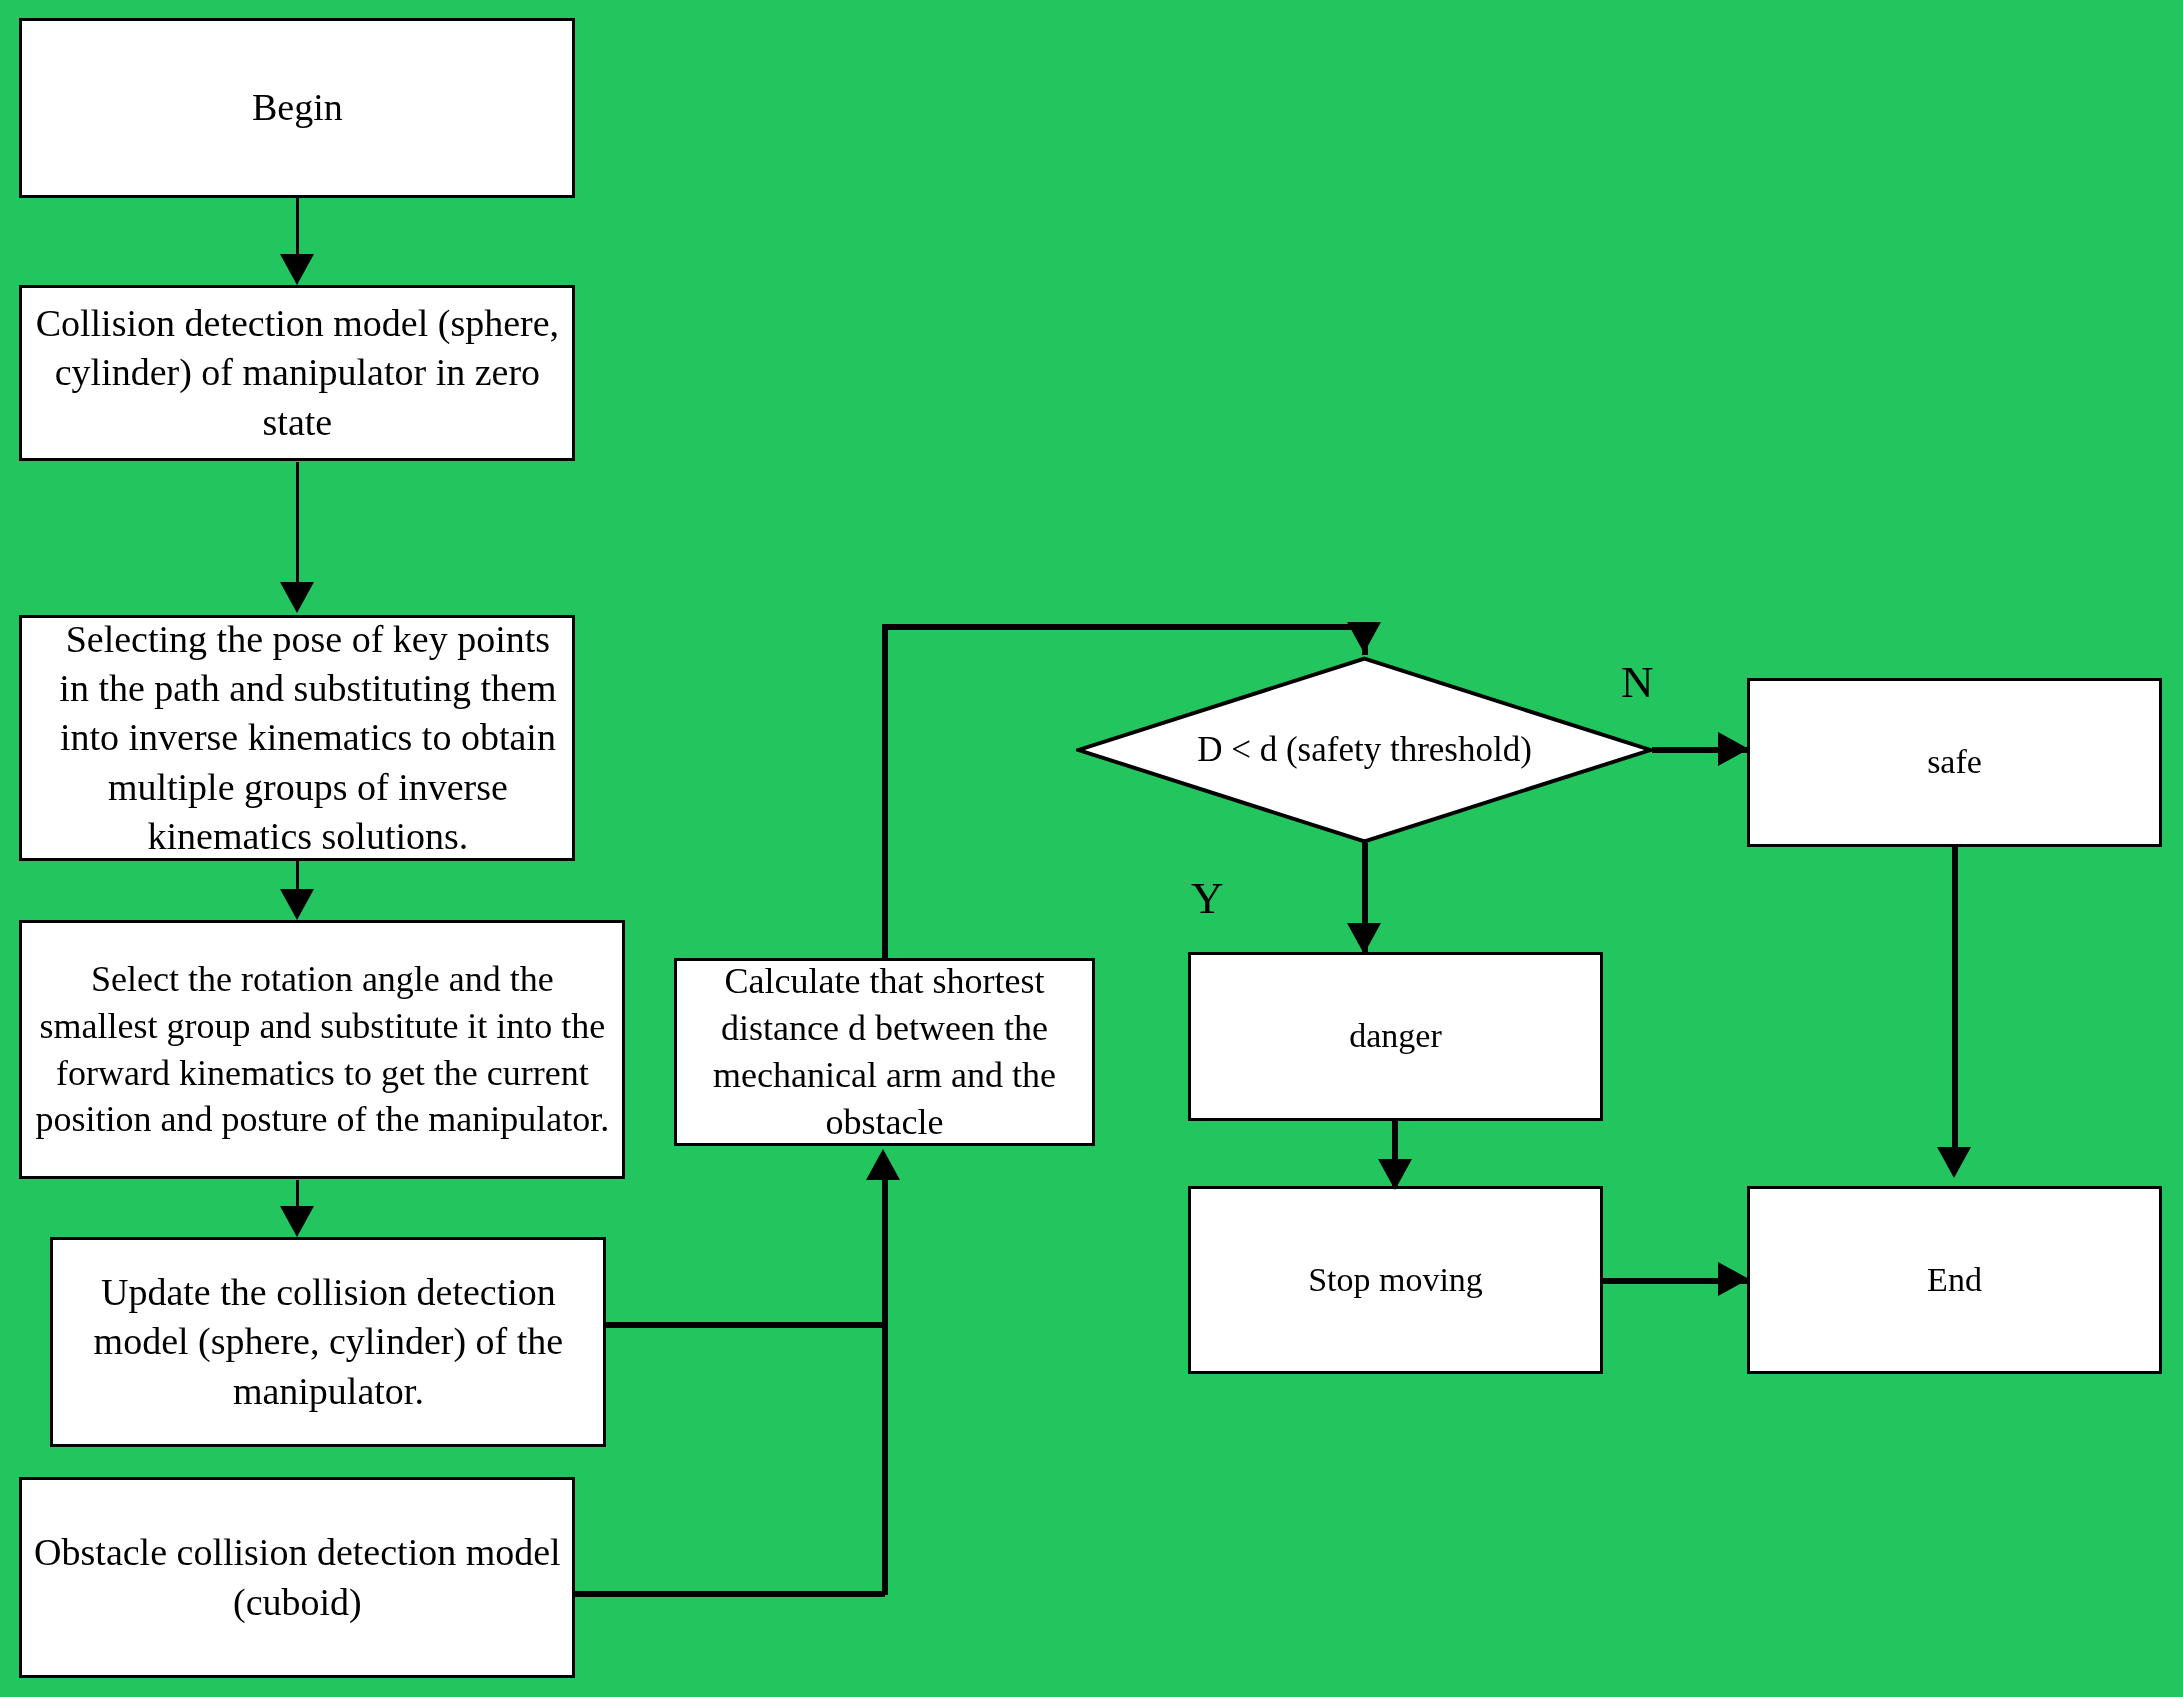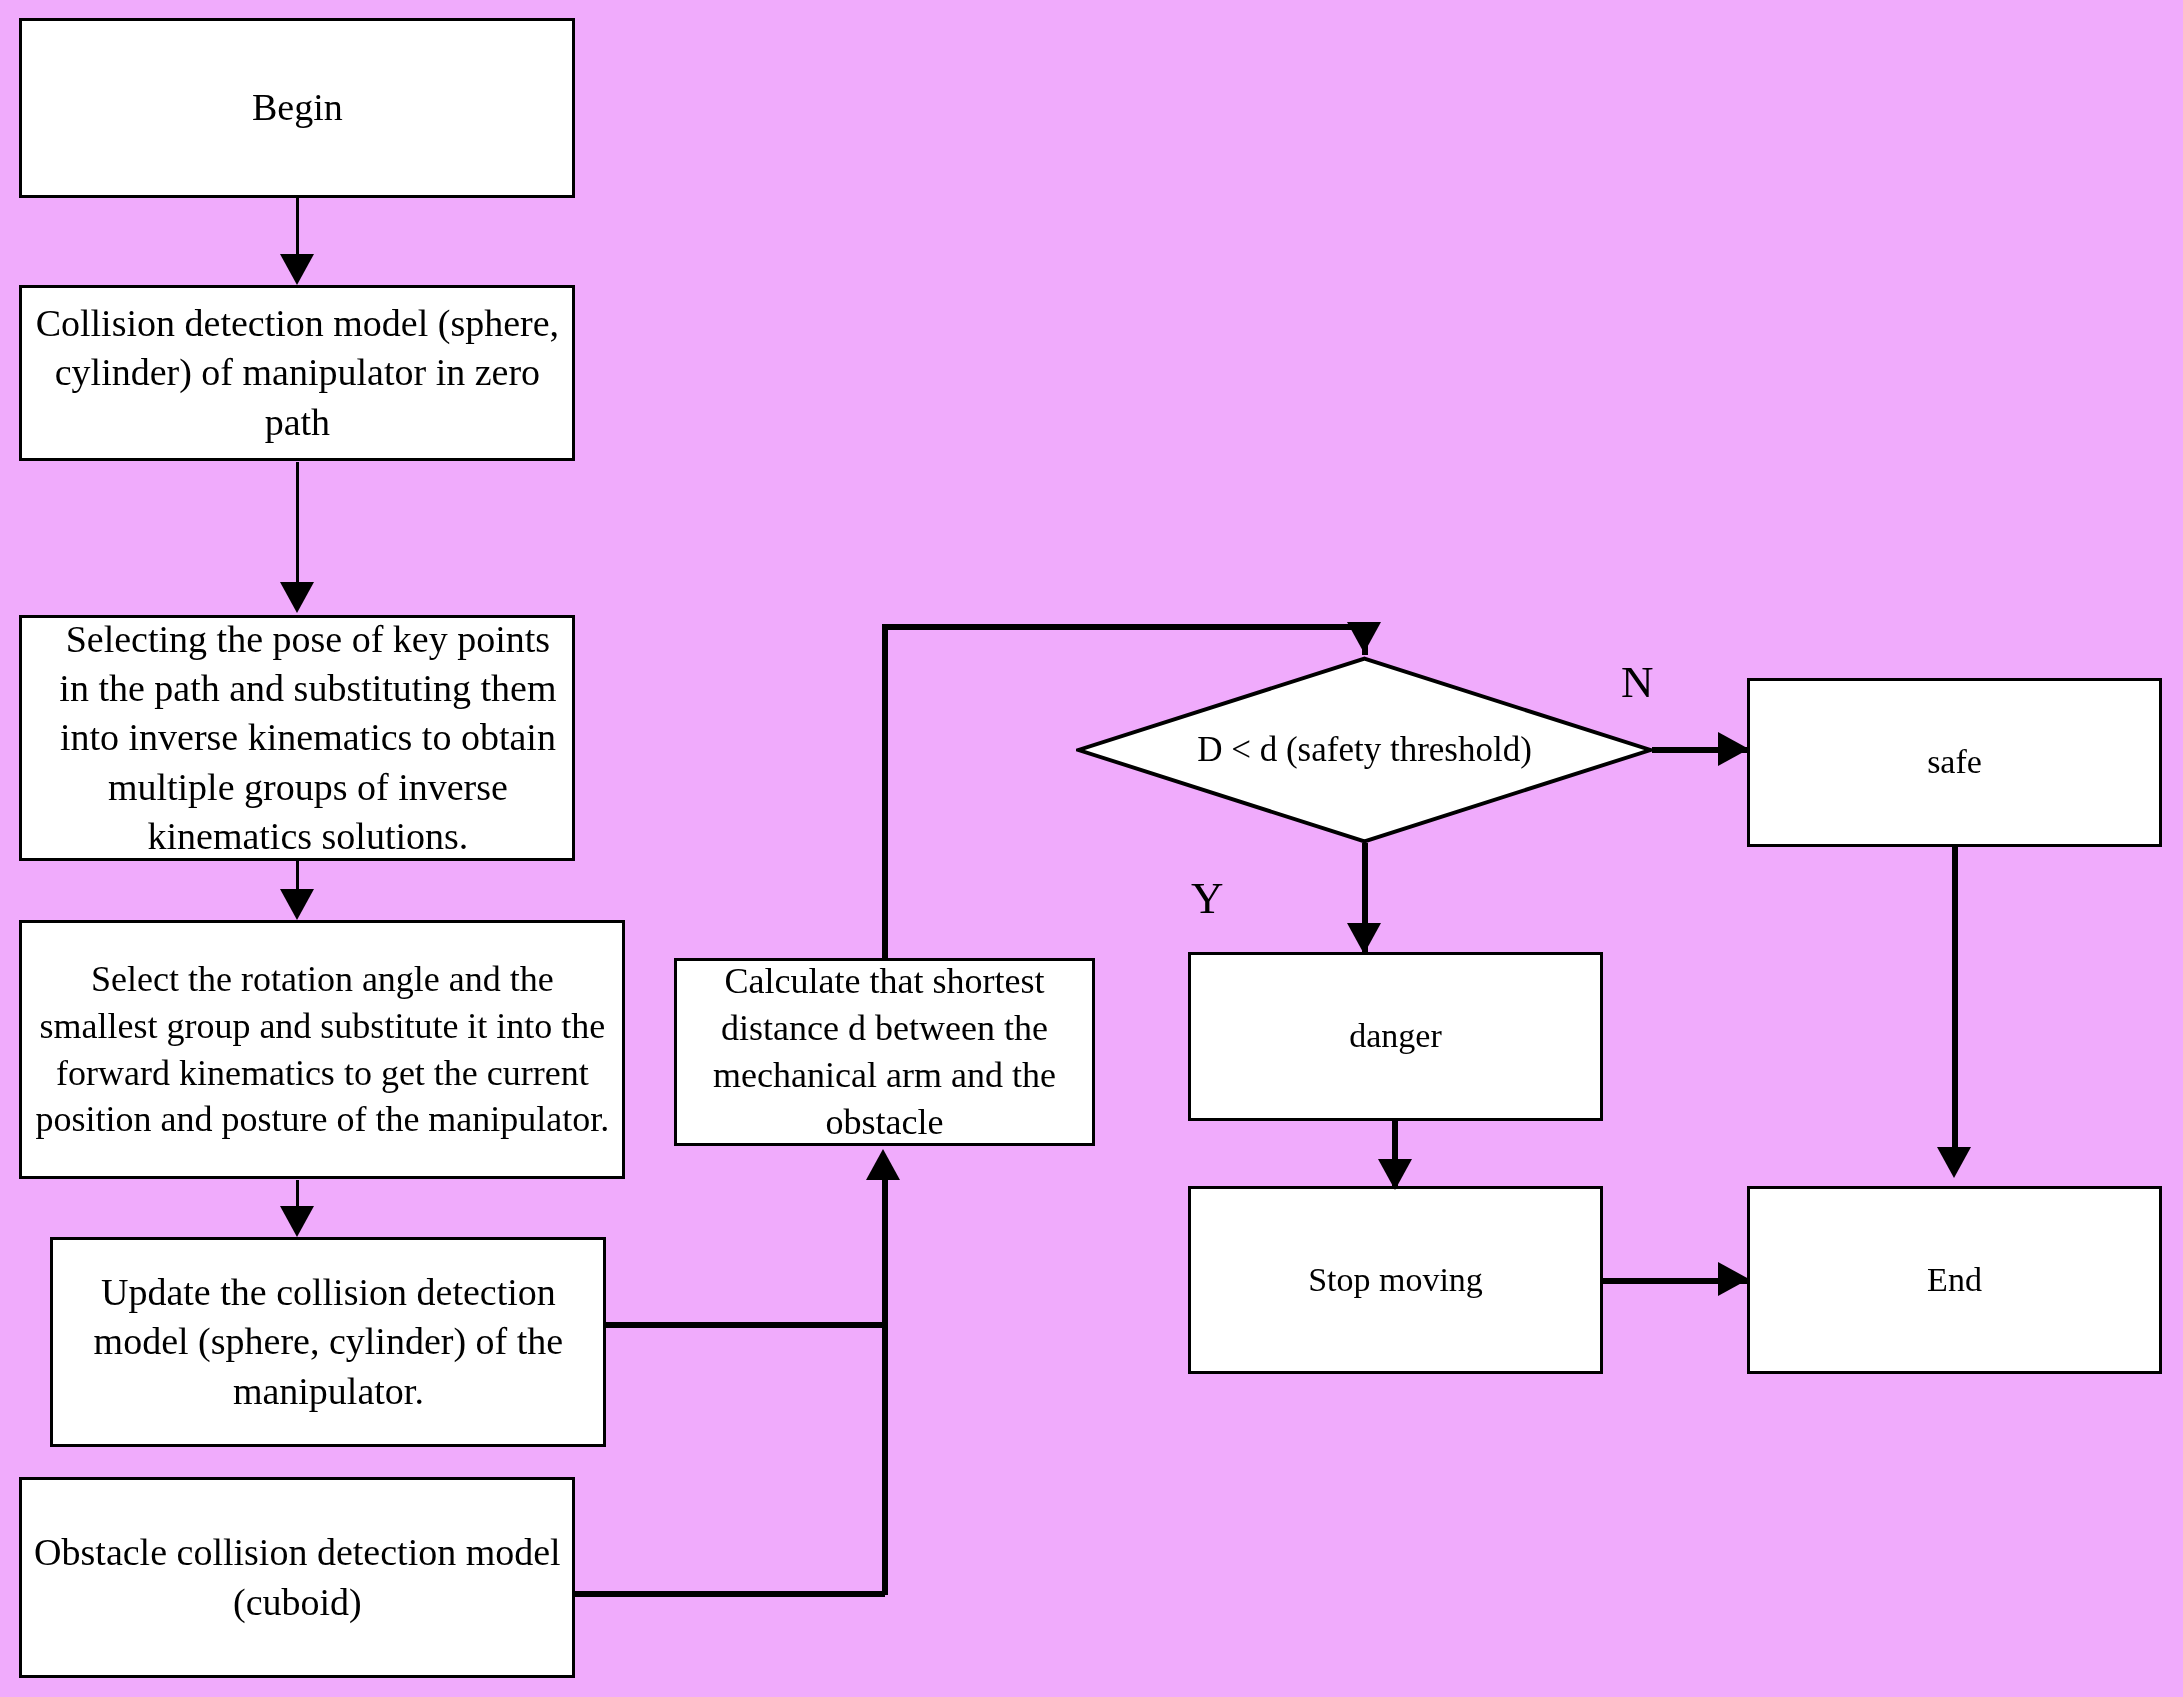--- a/index.html
+++ b/index.html
@@ -4,21 +4,21 @@
 <style>
   html, body {
     margin: 0;
     padding: 0;
     background: #ffffff;
   }
   #canvas {
     position: relative;
     width: 2183px;
     height: 1698px;
-    background: #f0abfc;
+    background: #22c55e;
     font-family: "Liberation Serif", "DejaVu Serif", serif;
     overflow: hidden;
   }
   .node {
     position: absolute;
     box-sizing: border-box;
     border: 3.2px solid #000000;
     background: #ffffff;
     display: flex;
     align-items: center;
@@ -91,21 +91,21 @@
 </head>
 <body>
 
 <div id="canvas">
 
   <div class="node" id="node-begin">
     <span class="label">Begin</span>
   </div>
 
   <div class="node" id="node-cdm-zero">
-    <span class="label">Collision detection model (sphere, cylinder) of manipulator in zero path</span>
+    <span class="label">Collision detection model (sphere, cylinder) of manipulator in zero state</span>
   </div>
 
   <div class="node" id="node-select-pose">
     <span class="label">Selecting the pose of key points in the path and substituting them into inverse kinematics to obtain multiple groups of inverse kinematics solutions.</span>
   </div>
 
   <div class="node" id="node-select-rot">
     <span class="label">Select the rotation angle and the smallest group and substitute it into the forward kinematics to get the current position and posture of the manipulator.</span>
   </div>
 

